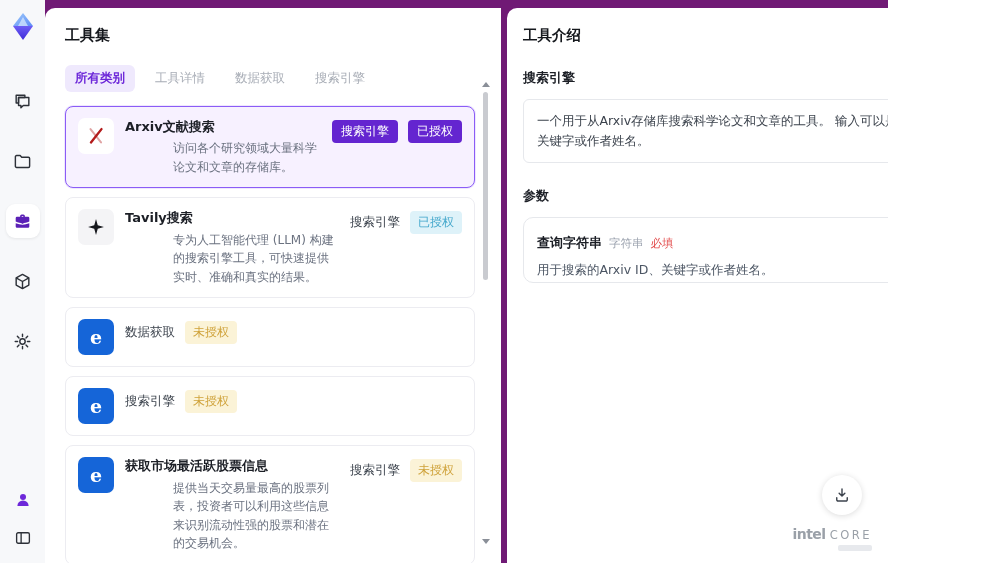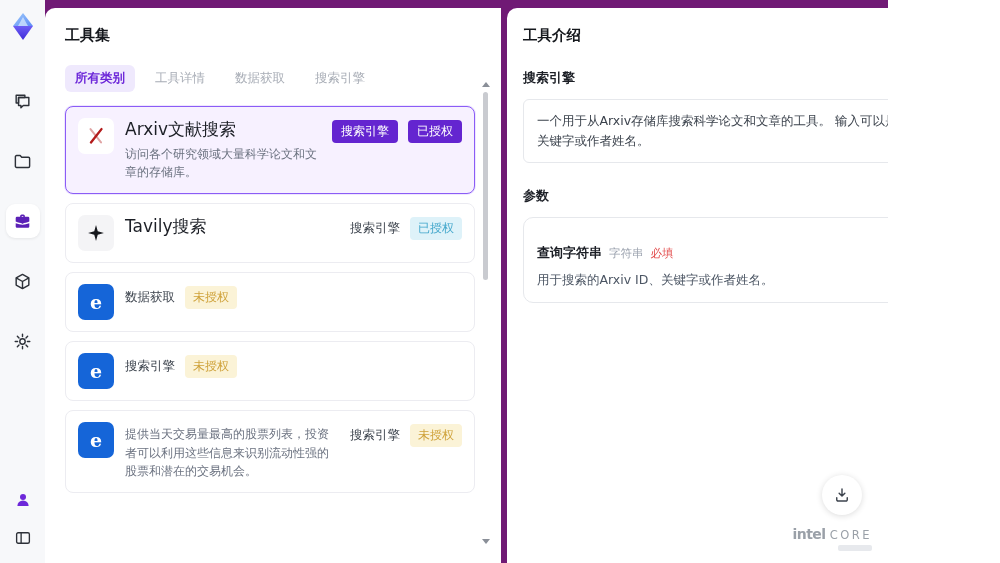--- a/index.html
+++ b/index.html
@@ -30,22 +30,22 @@
                border:1px solid #ececf1; border-radius:8px; padding:11px 12px; margin-bottom:9px; cursor:pointer; }
   .tool-card.selected { background:#f7f1ff; border:1.5px solid #8b5cf6; box-shadow:0 0 0 1px rgba(139,92,246,.15); }
   .tico { flex:0 0 36px; width:36px; height:36px; border-radius:7px; display:flex; align-items:center;
           justify-content:center; overflow:hidden; }
   .tico-arxiv   { background:#ffffff; border:1px solid #f1f1f4; }
   .tool-card.selected .tico-arxiv { border:none; }
   .tico-tavily  { background:#f4f4f6; color:#16181d; font-size:17px; }
   .tico-news-blue, .tico-stock-blue { background:#1565d8; color:#ffffff; font-weight:bold; font-size:19px;
           font-family:"DejaVu Serif","Liberation Serif",serif; }
   .tool-main { flex:1 1 auto; min-width:0; padding-right:4px; }
-  .tool-name { font-size:17px; font-weight:normal; color:#1c1f26; line-height:1.4; }
-  .tool-desc { font-size:12px; color:#6b7280; line-height:1.55; margin-top:3px; }
+  .tool-name { font-size:13px; font-weight:bold; color:#1c1f26; line-height:1.4; }
+  .tool-desc { font-size:12px; color:#6b7280; line-height:1.55; margin-top:3px;margin-left:48px; }
   .tool-side { flex:0 0 auto; display:flex; align-items:center; gap:10px; padding-top:2px; }
   .cat { font-size:12.5px; color:#3d444e; white-space:nowrap; }
   .badge { font-size:12px; padding:3px 8px; border-radius:4px; white-space:nowrap; }
   .auth-ok { background:#def2f9; color:#45a8cc; }
   .auth-no { background:#fbf3d7; color:#cfa23a; }
   .tool-card.selected .cat,
   .tool-card.selected .badge { background:#6425d0; color:#ffffff; font-size:12px; padding:3px 9px;
                                border-radius:4px; font-weight:500; }
 
   
@@ -56,21 +56,21 @@
   .scroll-down { bottom:0; border-top:5px solid #8a8f98; }
   .scroll-thumb { position:absolute; left:2px; top:10px; width:5px; height:188px; background:#c9cbd0; border-radius:3px; }
 
   
   .detail-panel { position:absolute; left:507px; top:8px; width:493px; height:555px; background:#ffffff;
                   border-top-left-radius:10px; padding:18px 22px 0 16px; }
   .detail-title { font-size:14.5px; font-weight:bold; color:#15181d; }
   .section-h { font-size:13px; font-weight:bold; color:#1c1f26; margin-top:24px; }
   .info-box { border:1px solid #e6e8ec; border-radius:6px; padding:11px 13px; margin-top:12px;
               font-size:12.5px; color:#3c434d; line-height:1.6; }
-  .param-box { border:1px solid #e6e8ec; border-radius:10px; padding:12px 13px; margin-top:12px; }
+  .param-box { border:1px solid #e6e8ec; border-radius:10px; padding:2px 13px; margin-top:12px; }
   .param-head { display:flex; align-items:baseline; gap:7px; }
   .param-name { font-size:13px; font-weight:bold; color:#1c1f26; }
   .param-type { font-size:11.5px; color:#9ca3af; }
   .param-req  { font-size:11.5px; color:#e34d4d;margin-top:16px; }
   .param-desc { font-size:12.5px; color:#4b5563; margin-top:9px; line-height:1.5; }
 
   
   .fab { position:absolute; right:26px; bottom:48px; width:40px; height:40px; border-radius:50%;
          background:#ffffff; box-shadow:0 1px 6px rgba(0,0,0,.14); display:flex; align-items:center;
          justify-content:center; cursor:pointer; }
@@ -180,20 +180,21 @@
   </div>
 
   <div class="tool-card">
     <div class="tico tico-tavily">
             <svg width="20" height="20" viewBox="0 0 24 24" fill="#16181d">
               <path d="M12 2.5l2.1 7.4 7.4 2.1-7.4 2.1-2.1 7.4-2.1-7.4-7.4-2.1 7.4-2.1z"></path>
             </svg>
           </div>
     <div class="tool-main">
       <div class="tool-name">Tavily搜索</div>
+      <div class="tool-desc">专为人工智能代理 (LLM) 构建的搜索引擎工具，可快速提供实时、准确和真实的结果。</div>
     </div>
     <div class="tool-side">
       <span class="cat">搜索引擎</span>
       <span class="badge auth-ok">已授权</span>
     </div>
   </div>
 
   <div class="tool-card">
     <div class="tico tico-news-blue">
             <span style="font-family:'DejaVu Serif',serif;">e</span>
@@ -212,20 +213,21 @@
       <span class="cat">搜索引擎</span>
       <span class="badge auth-no">未授权</span>
     </div>
   </div>
 
   <div class="tool-card">
     <div class="tico tico-stock-blue">
             <span style="font-family:'DejaVu Serif',serif;">e</span>
           </div>
     <div class="tool-main">
+      <div class="tool-name">获取市场最活跃股票信息</div>
       <div class="tool-desc">提供当天交易量最高的股票列表，投资者可以利用这些信息来识别流动性强的股票和潜在的交易机会。</div>
     </div>
     <div class="tool-side">
       <span class="cat">搜索引擎</span>
       <span class="badge auth-no">未授权</span>
     </div>
   </div>
 
 </div>
   </div>

